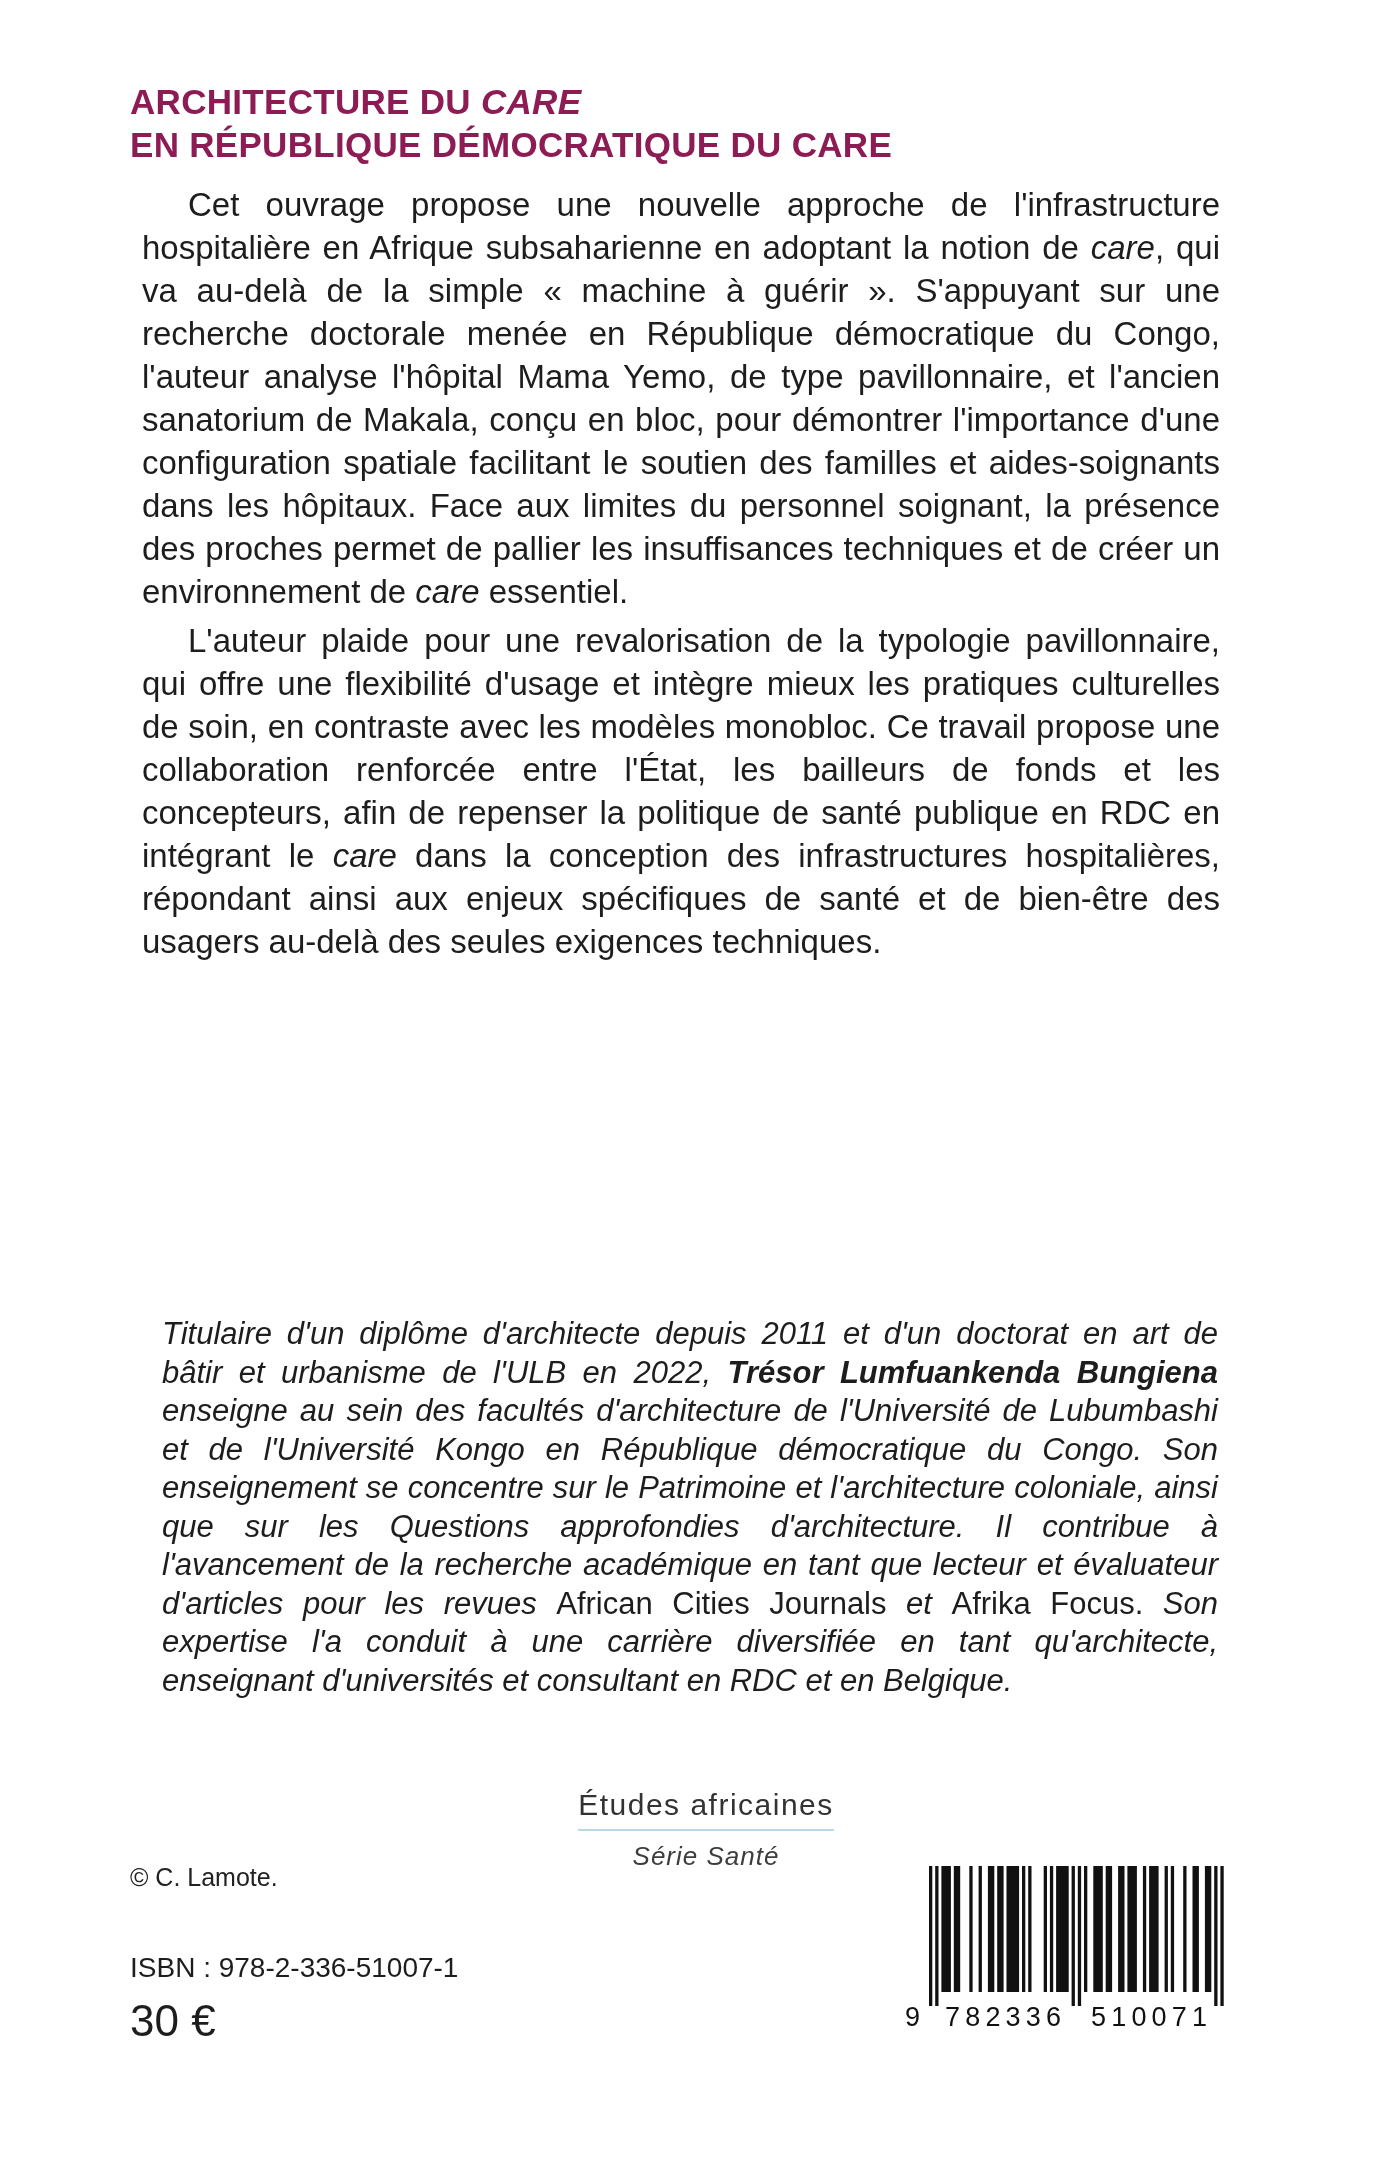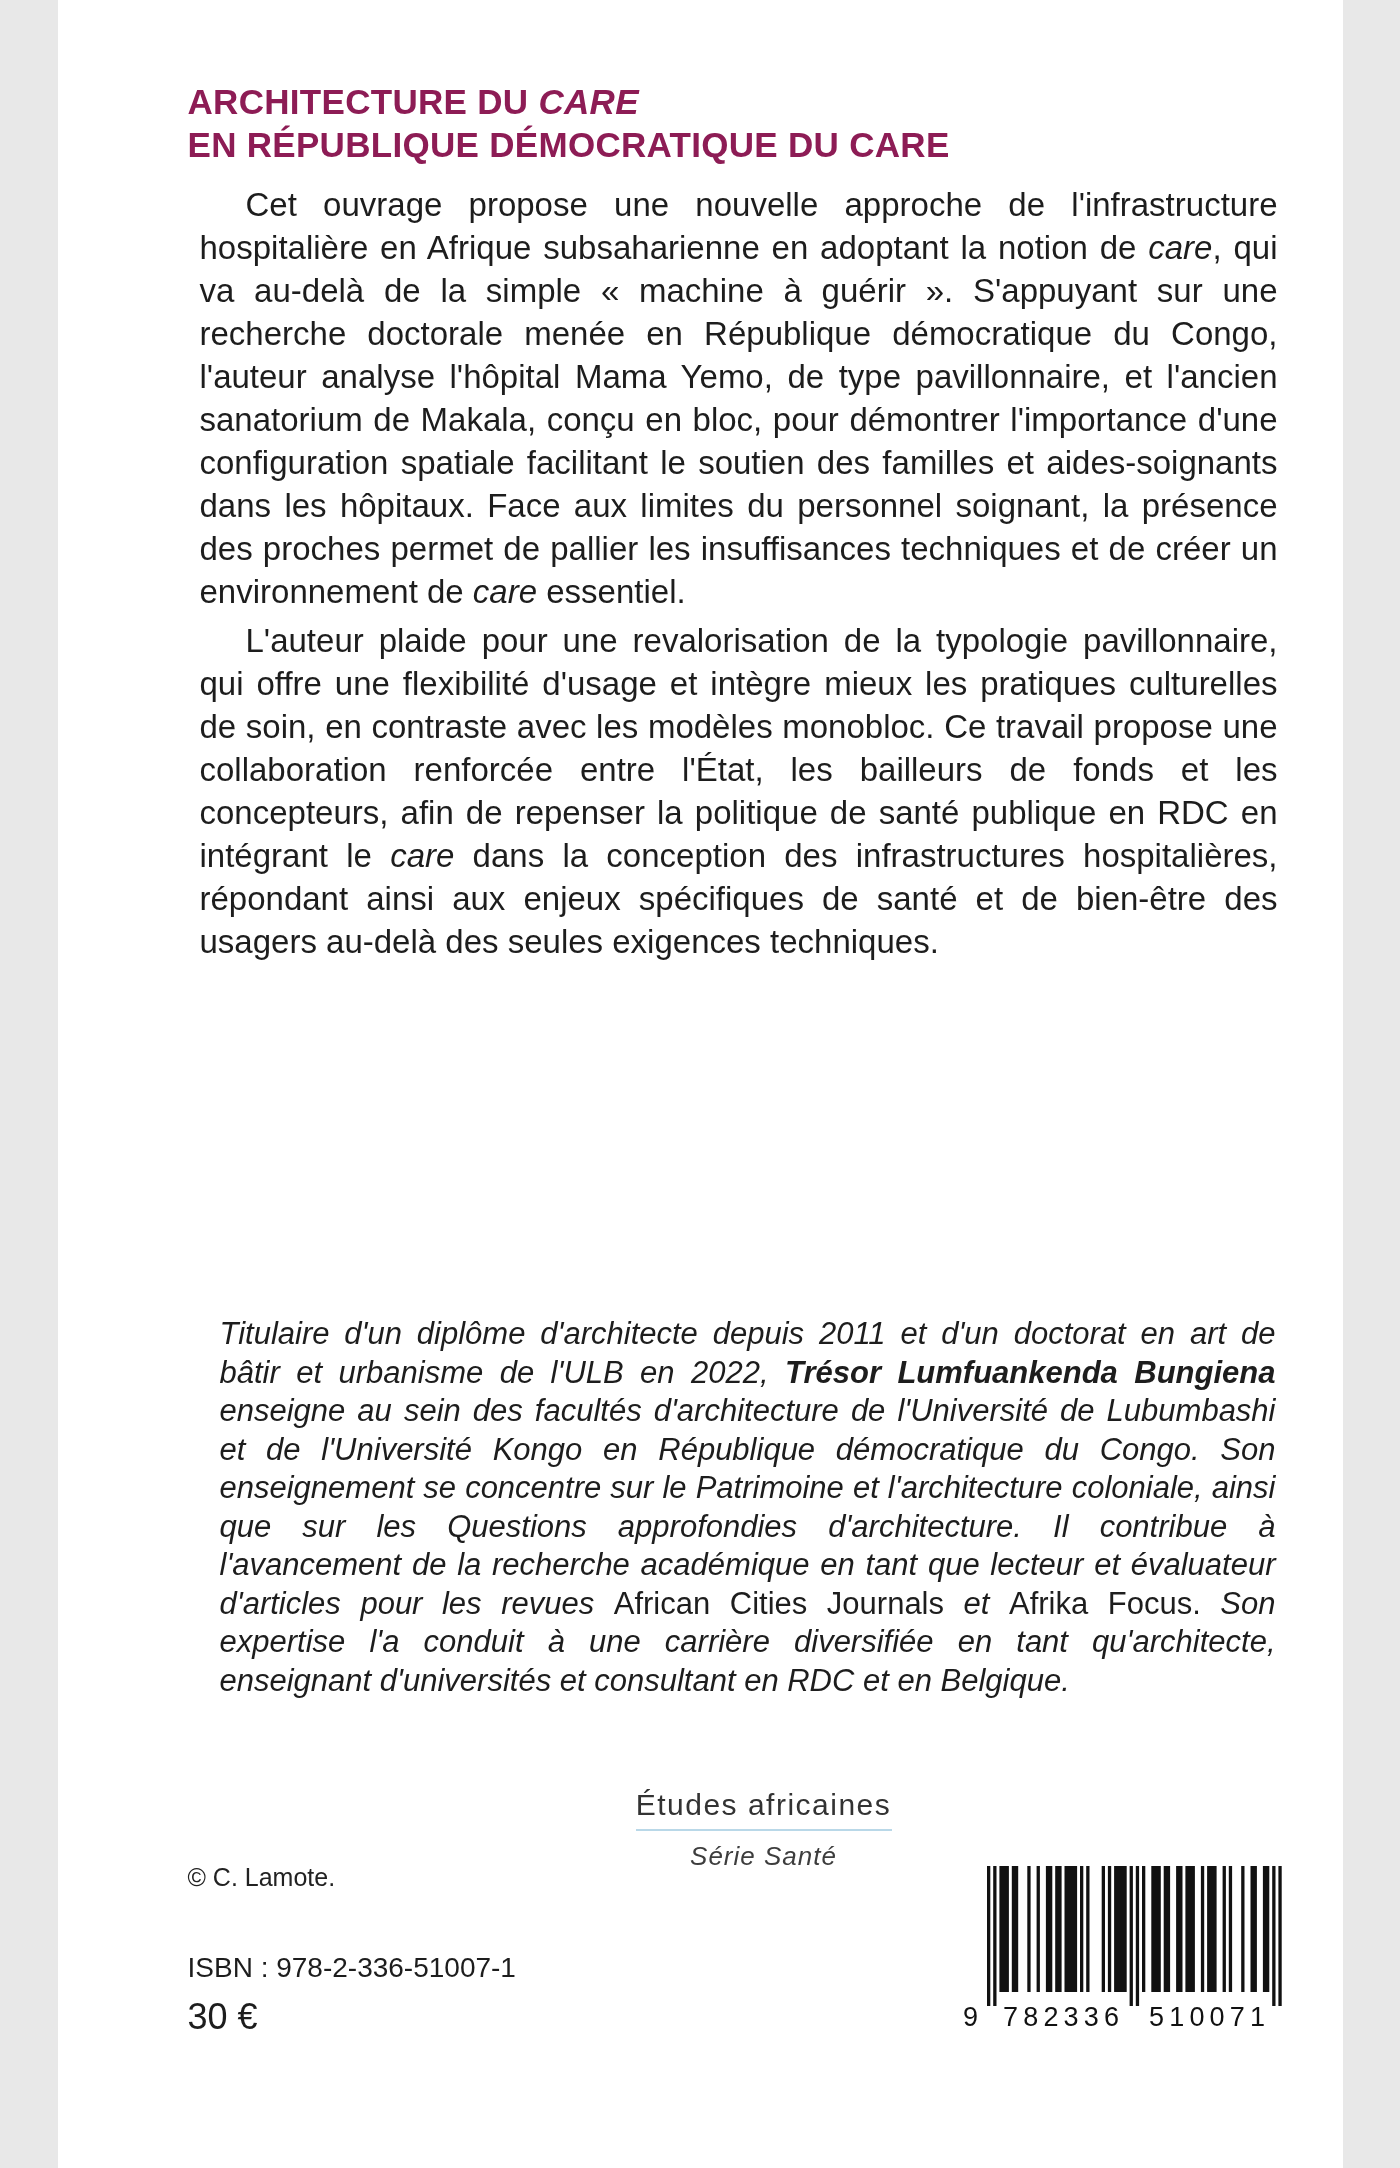--- a/index.html
+++ b/index.html
@@ -1,24 +1,23 @@
 <!DOCTYPE html>
 <html lang="fr"><head>
 <meta charset="utf-8">
 <style>
   html,body{margin:0;padding:0;background:#e8e8e8;}
   .page{
     position:relative;
-    width:1248px;height:2168px;
+    width:1400px;height:2168px;
     margin:0 auto;
     background:#ffffff;
     font-family:"Liberation Sans", sans-serif;
     color:#1d1d1d;
     overflow:hidden;
-    padding-left:37px;
   }
   .book-title{
     position:absolute;left:130px;top:57px;width:1100px;
     font-size:35px;line-height:43px;font-weight:700;
     letter-spacing:0.3px;
     color:#8d1c55;
   }
   .book-title .line{display:block;}
   .synopsis{
     position:absolute;left:130px;top:183px;width:1090px;
@@ -51,21 +50,21 @@
   .credit{
     position:absolute;left:130px;top:1862px;width:700px;
     font-size:25px;line-height:31px;color:#222222;
   }
   .isbn{
     position:absolute;left:130px;top:1952px;
     font-size:28px;color:#1d1d1d;
   }
   .price{
     position:absolute;left:130px;top:1996px;
-    font-size:36px;color:#1d1d1d;
+    font-size:44px;color:#1d1d1d;
   }
   .barcode{
     position:absolute;left:903px;top:1866px;width:324px;height:170px;
   }
   .barcode svg rect{fill:#111111;}
   .bc-digits{
     font-family:"Liberation Sans", sans-serif;
     font-size:27px;fill:#111111;
   }
 </style>

